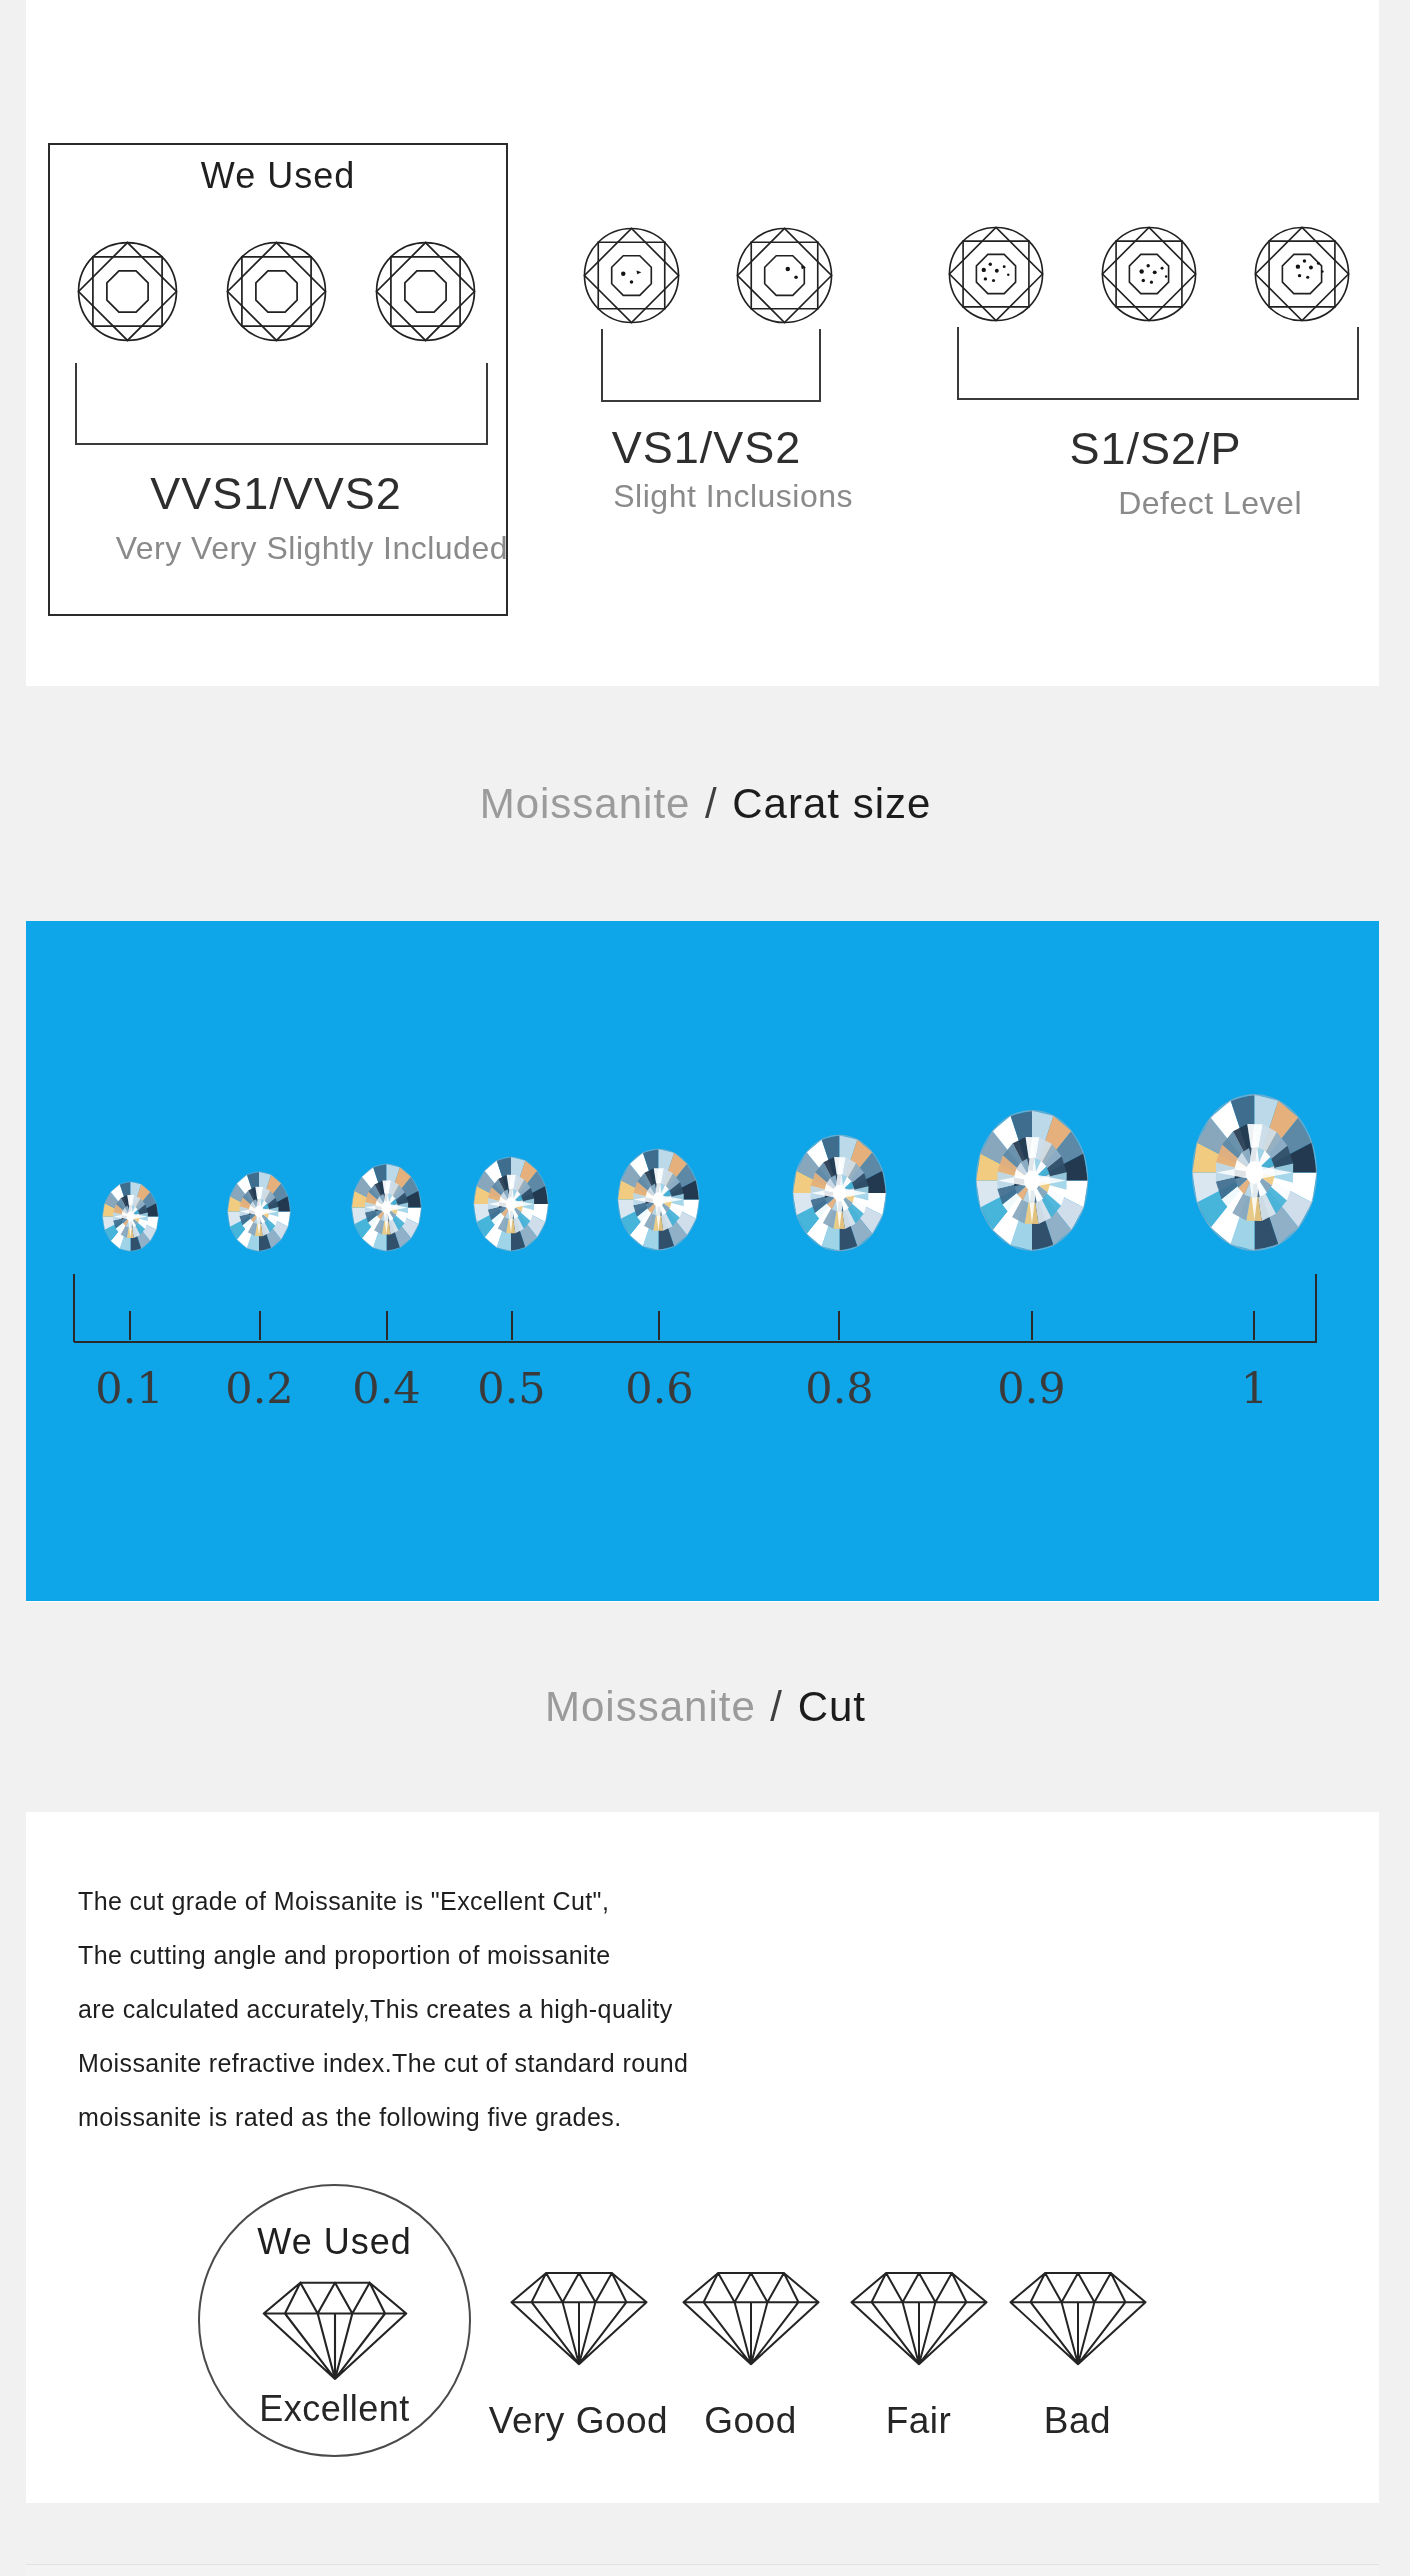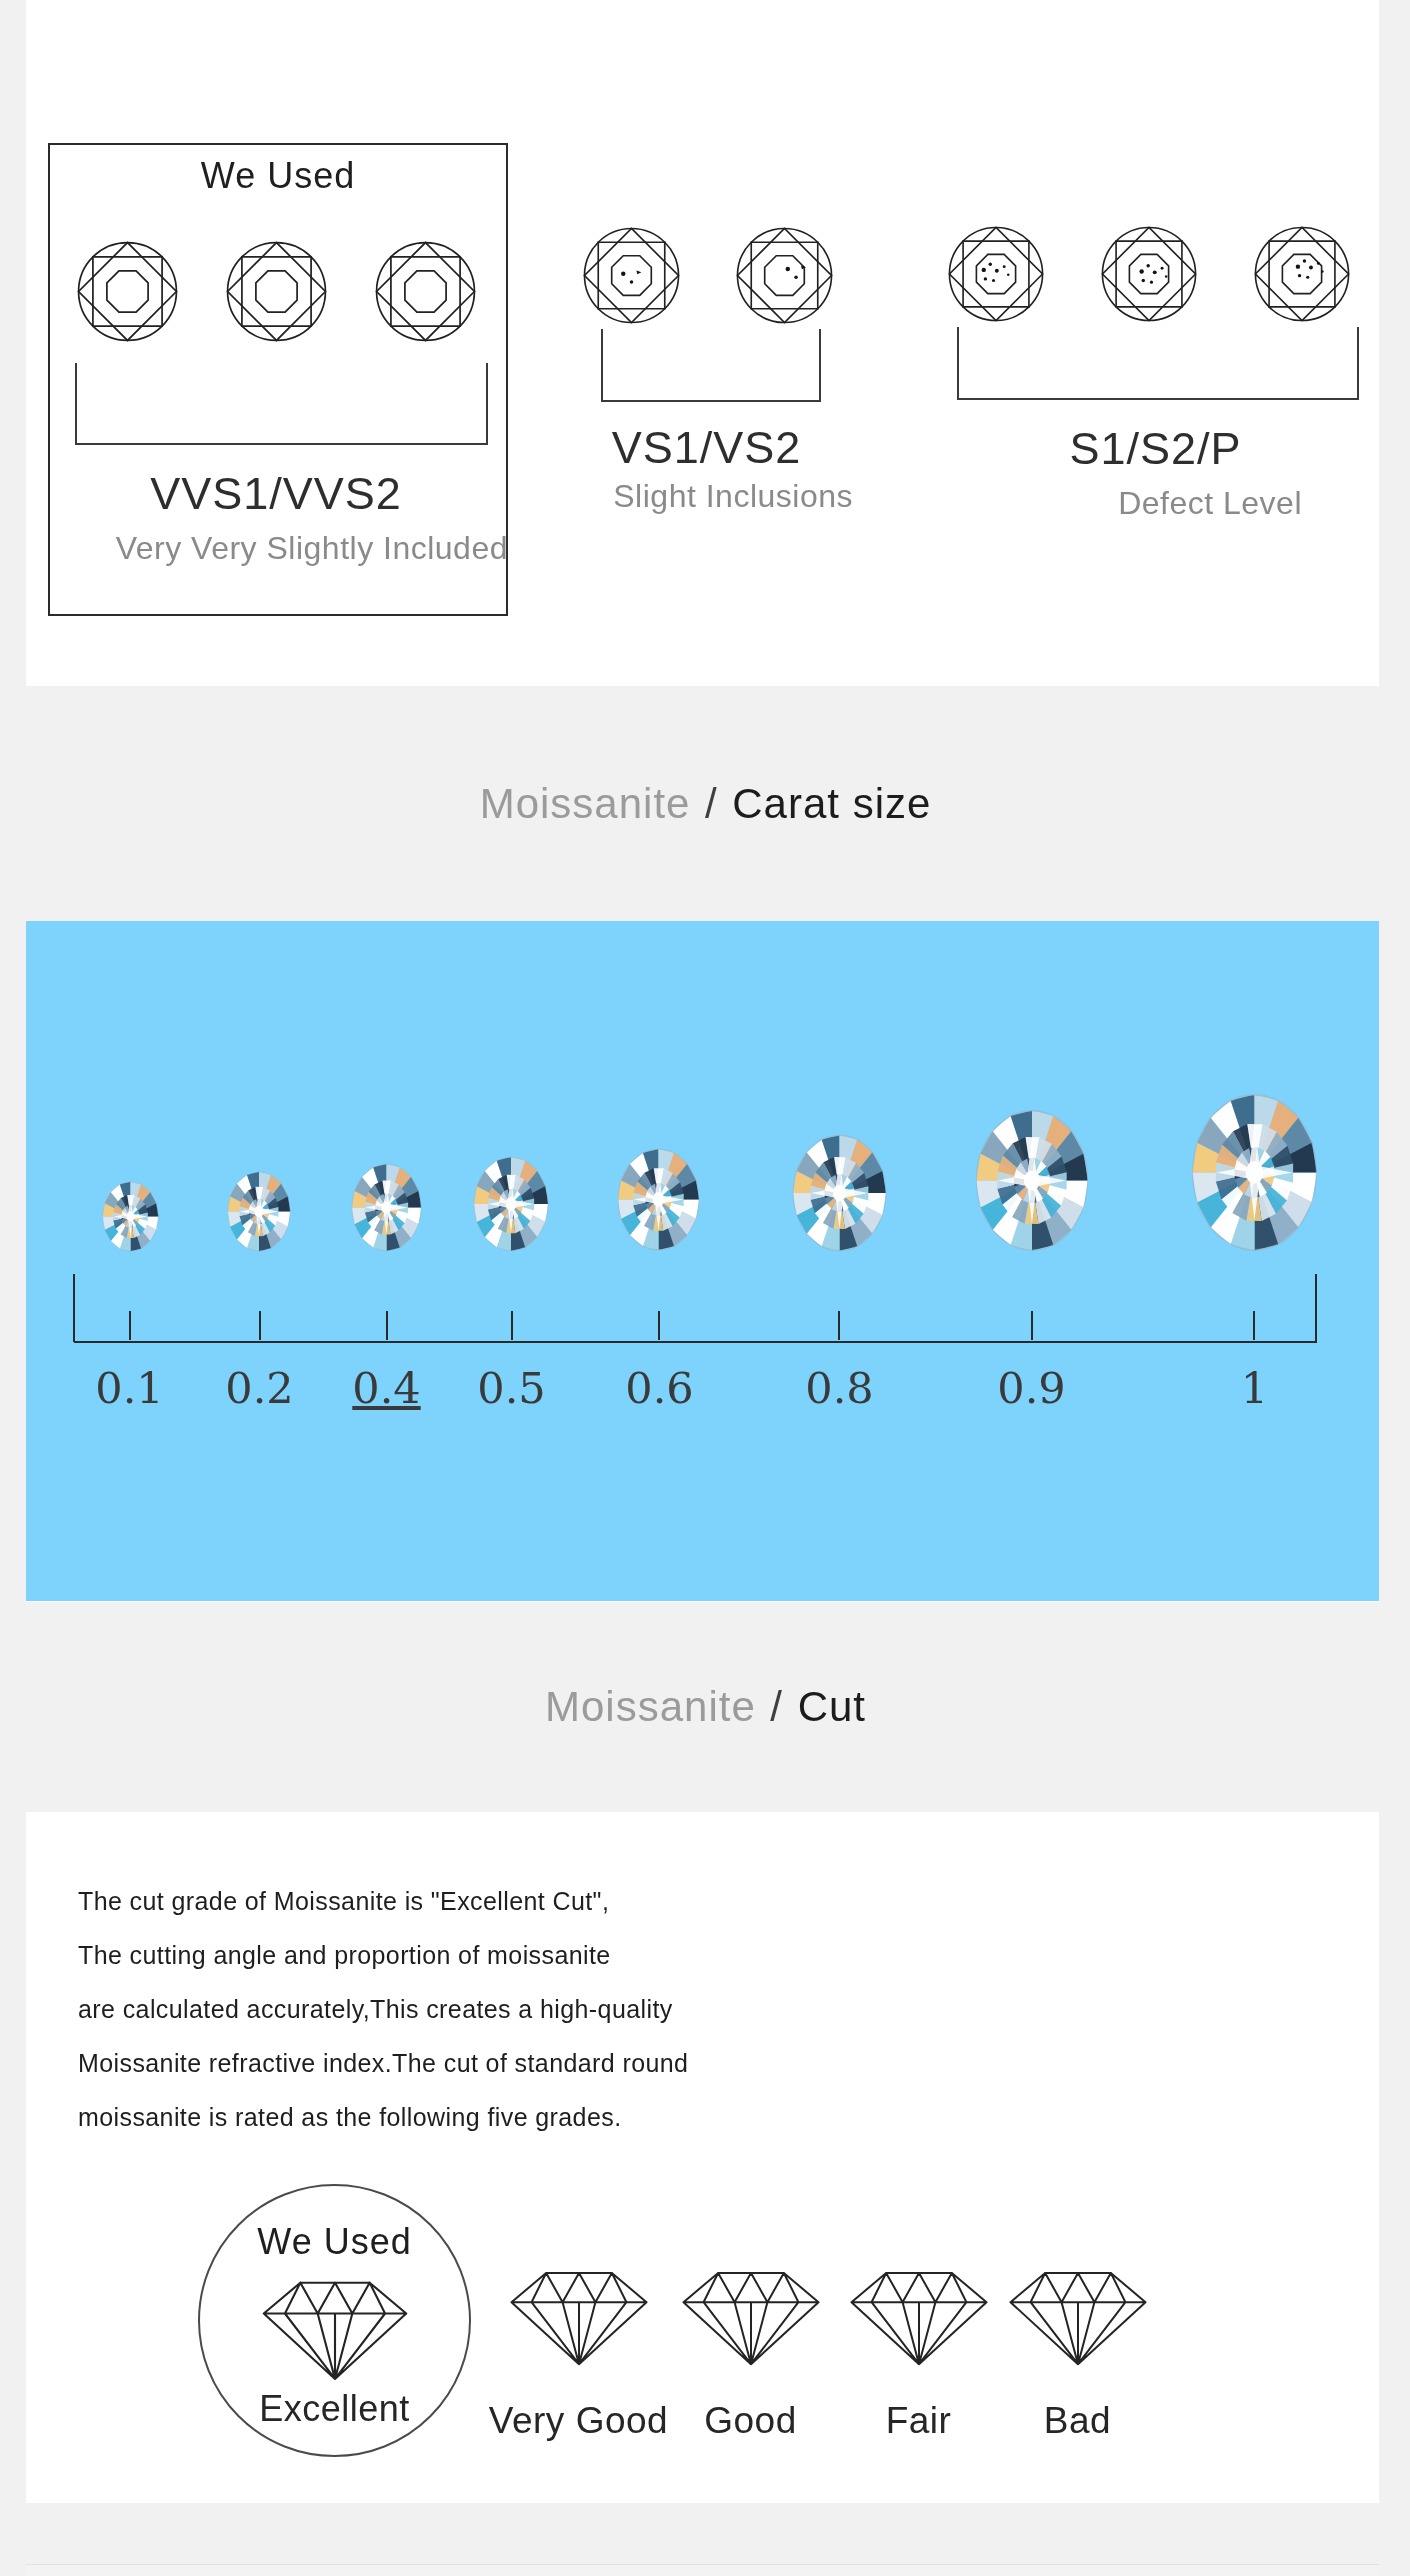--- a/index.html
+++ b/index.html
@@ -36,21 +36,21 @@
   
   .band{background:#f1f1f2;display:flex;align-items:center;justify-content:center;}
   .band1{top:686px;height:235px;}
   .band2{top:1602px;height:210px;}
   .band h2{margin:0;font-weight:400;font-size:42px;letter-spacing:1px;display:flex;align-items:baseline;}
   .h-gray{color:#9b9b9b;}
   .h-sep{color:#3f3f3f;margin:0 14.6px;}
   .h-dark{color:#1c1c1c;}
 
   
-  .carat-card{top:921px;height:680px;background:#7dd3fc;}
+  .carat-card{top:921px;height:680px;background:#0ea5e9;}
   .carat-stone{position:absolute;}
   .ruler-base{position:absolute;left:74px;top:420px;width:1243px;height:2px;background:#2a2a2a;}
   .ruler-end{position:absolute;top:353px;width:2px;height:68px;background:#2a2a2a;}
   .ruler-end.e1{left:73px;} .ruler-end.e2{left:1315px;}
   .tick{position:absolute;top:390px;width:2px;height:29px;background:#2a2a2a;}
   .carat-num{position:absolute;top:442px;width:137px;text-align:center;
              font-family:"DejaVu Serif","Liberation Serif",serif;font-size:43px;color:#3a3a3a;}
 
   
   .cut-card{top:1812px;height:691px;background:#ffffff;}
@@ -360,21 +360,21 @@
           <polygon points="0,0 -0.0,-16.0 6.1,-14.8" fill="#ffffff"></polygon>
           <polygon points="0,0 6.1,-14.8 11.3,-11.3" fill="#47b4da"></polygon>
           <polygon points="0,0 11.3,-11.3 14.8,-6.1" fill="#dbe7f0"></polygon>
           <polygon points="0,0 14.8,-6.1 16.0,-0.0" fill="#f0cb80"></polygon>
         </g>
         <path d="M0 -30 L4 -4 L30 0 L4 4 L0 30 L-4 4 L-30 0 L-4 -4 Z" fill="rgba(255,255,255,0.85)"></path>
         <circle r="7" fill="#ffffff"></circle>
         <circle r="48.8" fill="none" stroke="#9fb3c2" stroke-width="1" opacity="0.6"></circle>
       </svg>
       <div class="tick" style="left: 386px;"></div>
-      <div class="carat-num" style="left: 318px; text-decoration: underline;">0.4</div>
+      <div class="carat-num" style="left: 318px;">0.4</div>
       <svg viewBox="-50 -50 100 100" preserveAspectRatio="none" width="76" height="96" class="carat-stone" style="left: 473px; top: 235px;">
         <g transform="rotate(0)" opacity="1">
           <polygon points="0,0 49.0,0.0 45.3,18.8" fill="#ffffff"></polygon>
           <polygon points="0,0 45.3,18.8 34.6,34.6" fill="#cfdeea"></polygon>
           <polygon points="0,0 34.6,34.6 18.8,45.3" fill="#8fb0c7"></polygon>
           <polygon points="0,0 18.8,45.3 0.0,49.0" fill="#31506b"></polygon>
           <polygon points="0,0 0.0,49.0 -18.8,45.3" fill="#9ed3e8"></polygon>
           <polygon points="0,0 -18.8,45.3 -34.6,34.6" fill="#ffffff"></polygon>
           <polygon points="0,0 -34.6,34.6 -45.3,18.8" fill="#47b4da"></polygon>
           <polygon points="0,0 -45.3,18.8 -49.0,0.0" fill="#dbe7f0"></polygon>

